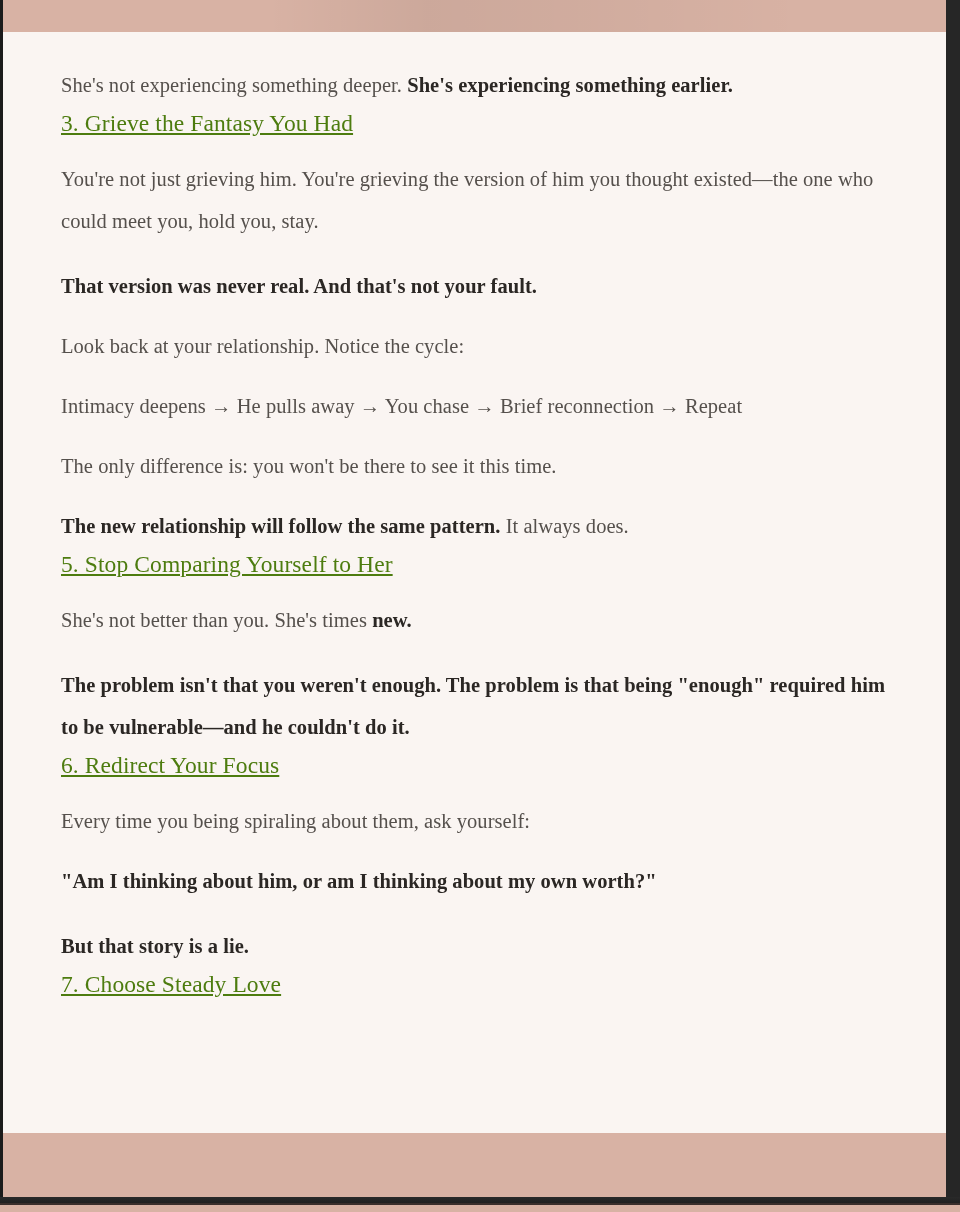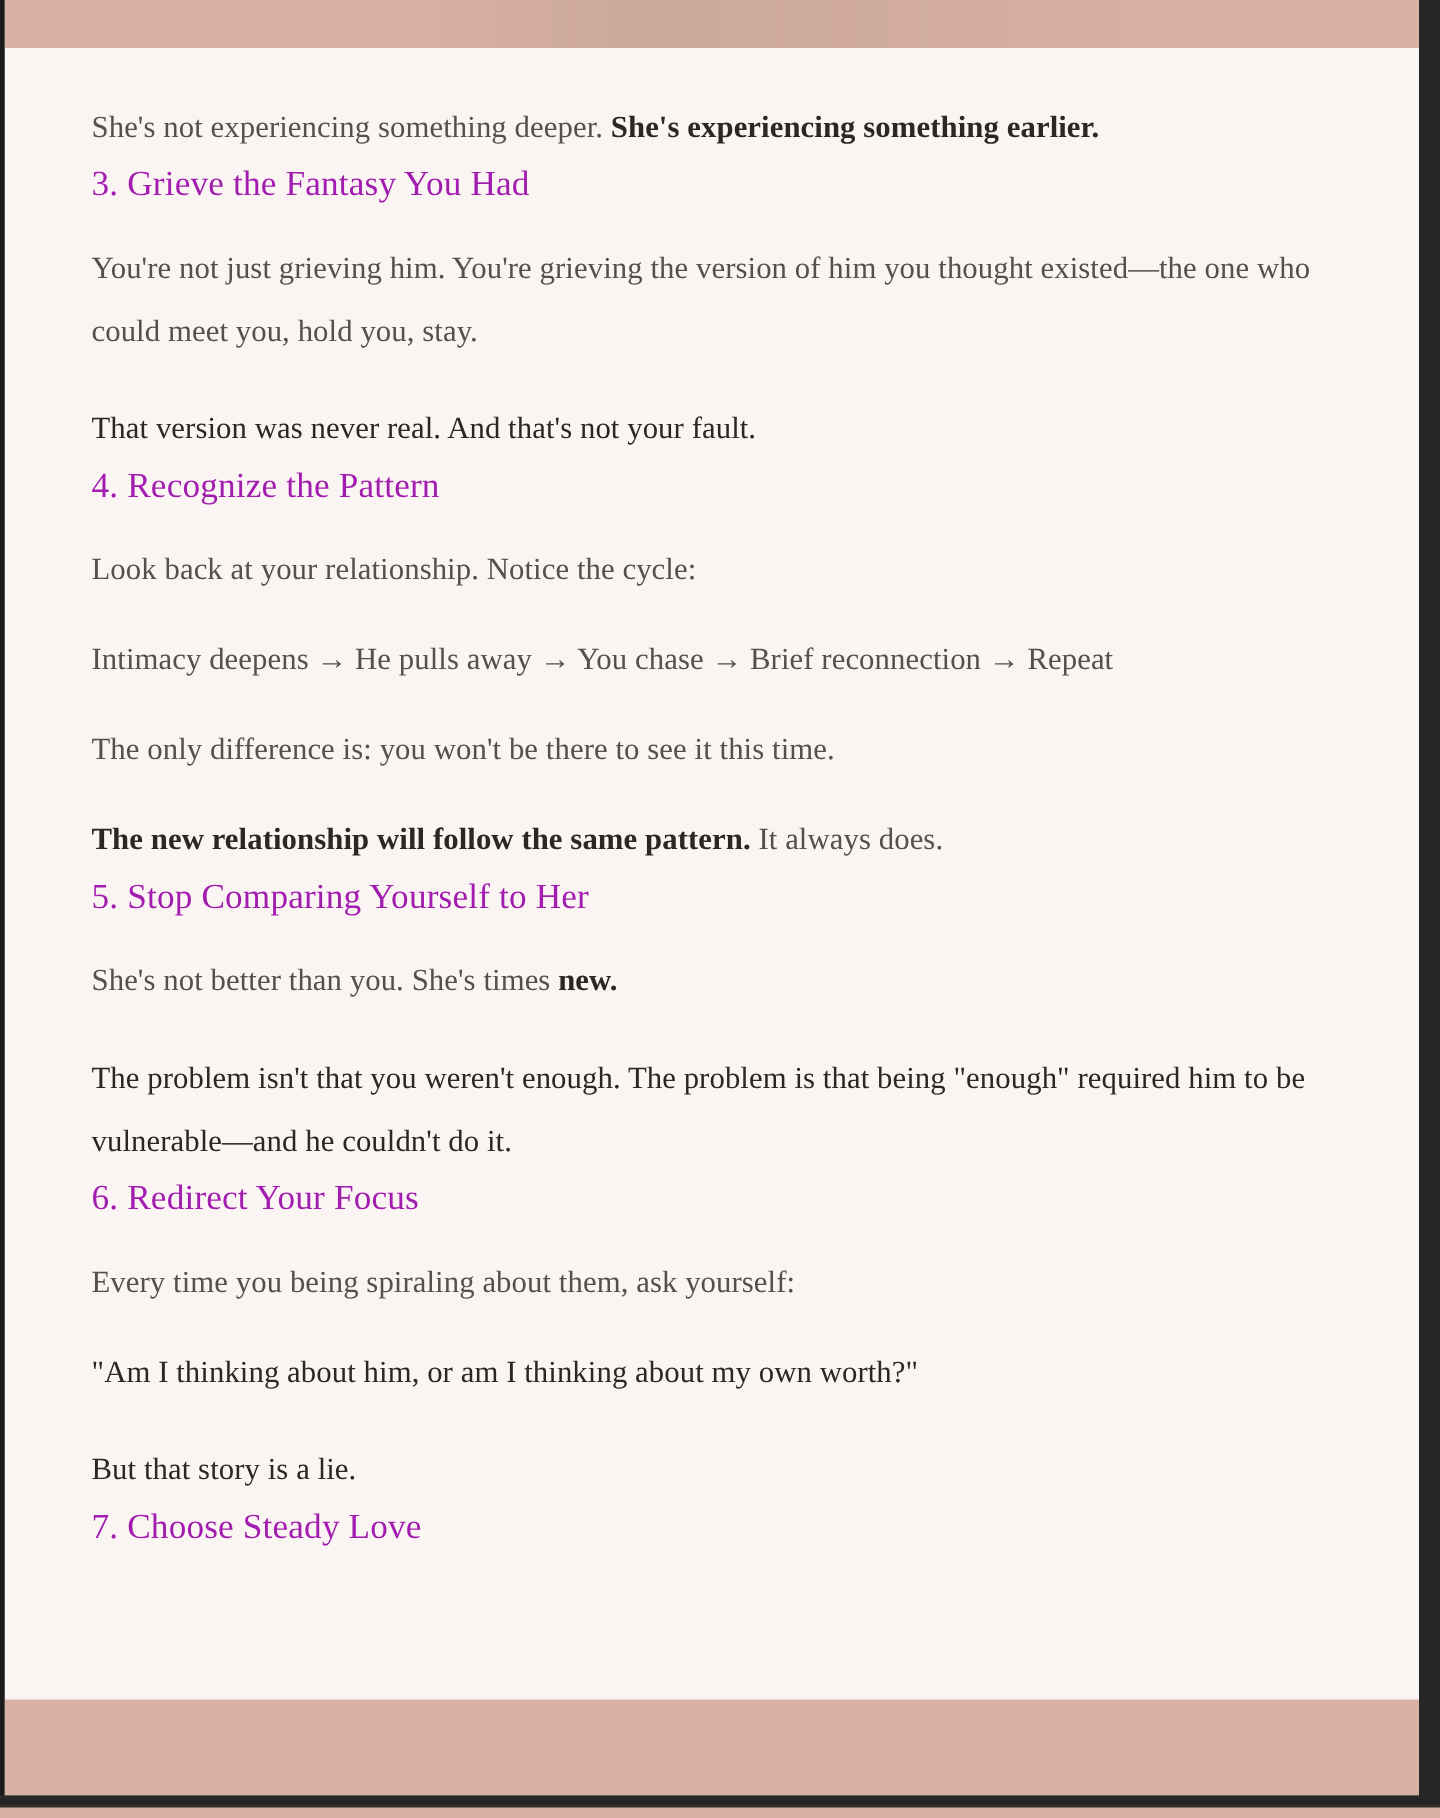--- a/index.html
+++ b/index.html
@@ -73,38 +73,39 @@
   .para {
     margin: 0;
     padding: 0;
     color: #55504C;
     font-size: 20.5px;
     line-height: 42px;
     letter-spacing: 0.05px;
   }
   .para.strong {
     color: #2B2724;
-    font-weight: normal;
+    font-weight: bold;
   }
   .para b {
     color: #2B2724;
     font-weight: bold;
   }
   .para i {
     font-style: italic;
   }
 
   h3.heading {
     margin: 0;
     padding: 0;
-    color: #a21caf;
+    color: #4d7c0f;
     font-size: 23.5px;
     font-weight: normal;
     line-height: 34px;
     letter-spacing: 0.1px;
+    text-decoration: underline;
   }
   .gap-sm { margin-top: 18px; }
   .gap-md { margin-top: 23px; }
   .first { margin-top: 32px; }
 
   
   .edge-left {
     position: absolute;
     left: 0; top: 0;
     width: 3px; height: 1197px;
@@ -142,21 +143,20 @@
 
   <div class="band-top">
     <div class="band-top-shade"></div>
   </div>
 
   <div class="article" id="article">
       <p class="para first" id="intro-paragraph"><span>She's not experiencing something deeper. </span><b>She's experiencing something earlier.</b></p>
       <h3 class="heading gap-md" id="heading-3">3. Grieve the Fantasy You Had</h3>
       <p class="para gap-sm" id="para-grieve"><span>You're not just grieving him. You're grieving the version of him you thought existed—the one who could meet you, hold you, stay.</span></p>
       <p class="para strong gap-md" id="para-never-real"><span>That version was never real. And that's not your fault.</span></p>
-      <h3 class="heading gap-md" id="heading-4">4. Recognize the Pattern</h3>
       <p class="para gap-sm" id="para-look-back"><span>Look back at your relationship. Notice the cycle:</span></p>
       <p class="para gap-sm" id="para-cycle"><span>Intimacy deepens → He pulls away → You chase → Brief reconnection → Repeat</span></p>
       <p class="para gap-sm" id="para-only-difference"><span>The only difference is: you won't be there to see it this time.</span></p>
       <p class="para gap-sm" id="para-same-pattern"><b>The new relationship will follow the same pattern.</b><span> It always does.</span></p>
       <h3 class="heading gap-md" id="heading-5">5. Stop Comparing Yourself to Her</h3>
       <p class="para gap-sm" id="para-not-better"><span>She's not better than you. She's times </span><b>new.</b></p>
       <p class="para strong gap-md" id="para-the-problem"><span>The problem isn't that you weren't enough. The problem is that being "enough" required him to be vulnerable—and he couldn't do it.</span></p>
       <h3 class="heading gap-md" id="heading-6">6. Redirect Your Focus</h3>
       <p class="para gap-sm" id="para-every-time"><span>Every time you being spiraling about them, ask yourself:</span></p>
       <p class="para strong gap-sm" id="para-question"><span>"Am I thinking about him, or am I thinking about my own worth?"</span></p>

